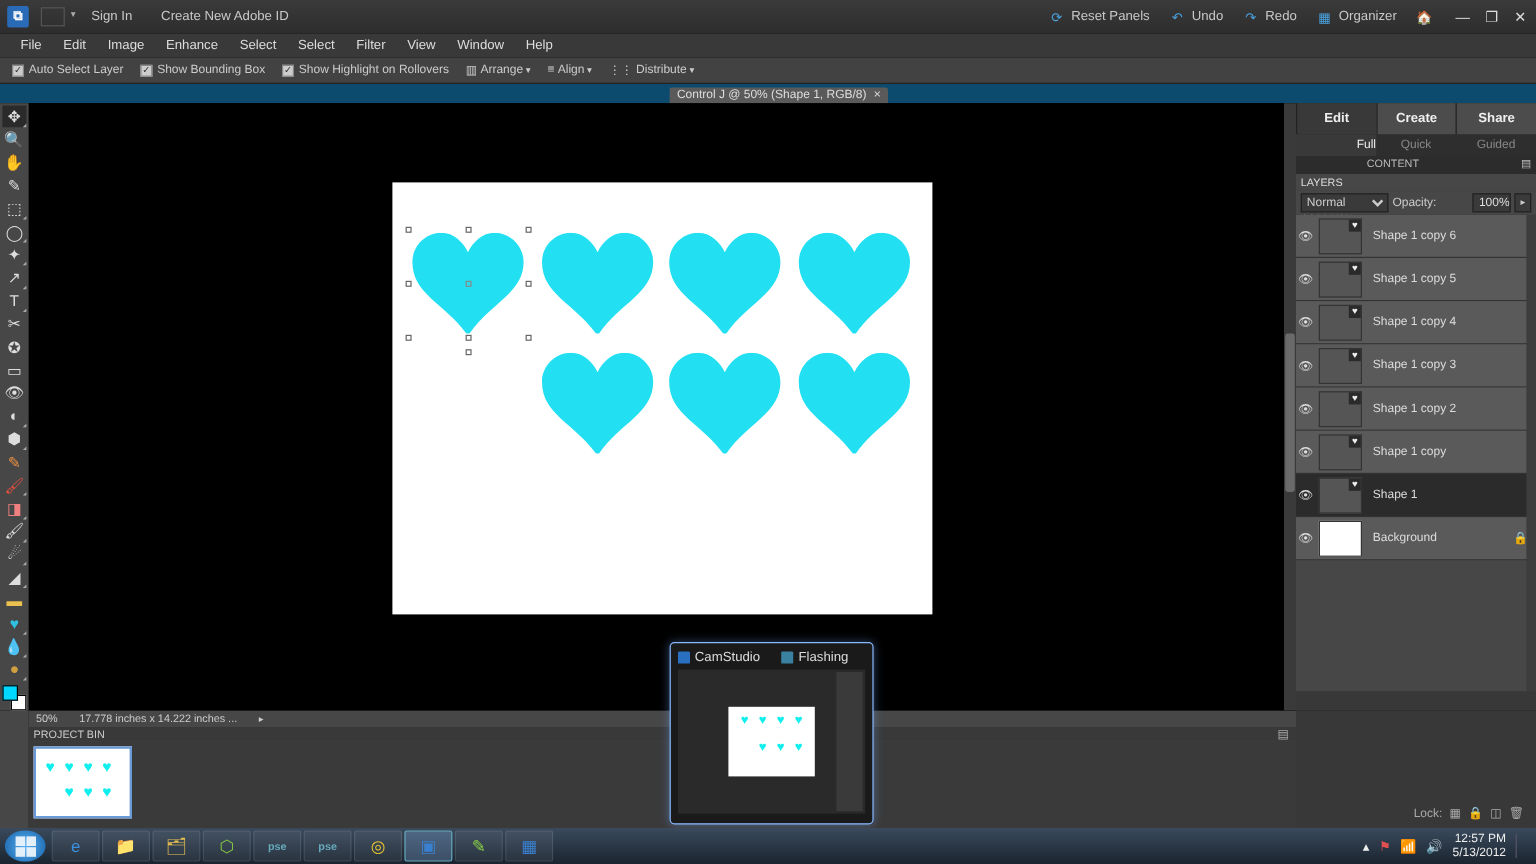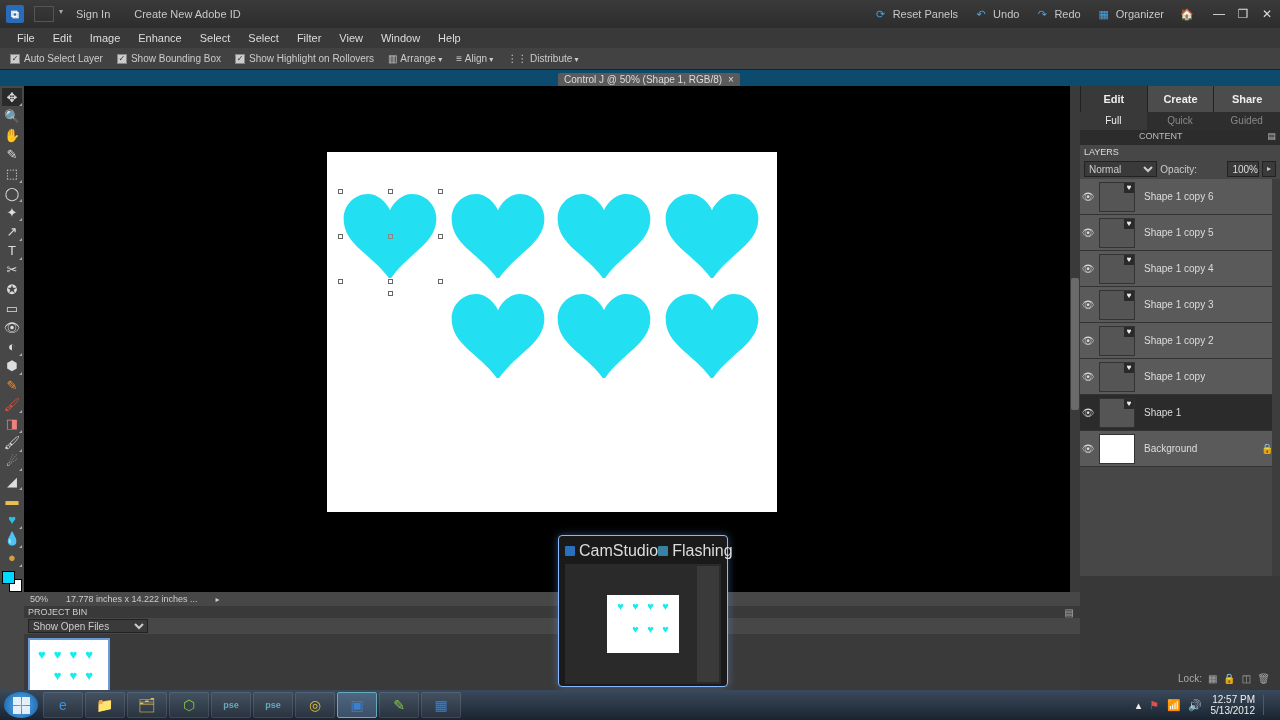--- a/index.html
+++ b/index.html
@@ -56,21 +56,21 @@
 
 .statusbar { height:14px; background:#474747; color:#ccc; font-size:9px; display:flex; align-items:center; padding-left:6px; gap:18px; margin-left:24px; margin-right:200px; }
 
 
 .rightcol { width:200px; display:flex; flex-direction:column; background:#393939; }
 .modetabs { height:26px; display:flex; }
 .modetab { flex:1; display:flex; align-items:center; justify-content:center; color:#eee; font-size:11px; font-weight:bold; background:#4c4c4c; cursor:pointer; border-left:1px solid #222; }
 .modetab.active { background:#393939; }
 .subtabs { height:18px; display:flex; background:#2e2e2e; }
 .subtab { flex:1; text-align:center; font-size:10px; color:#888; line-height:18px; cursor:pointer; }
-.subtab.active { color:#eee; background:#393939; }
+.subtab.active { color:#eee; background:#393939;text-align:right; }
 .paneltabs { height:15px; display:flex; background:#2c2c2c; font-size:9px; color:#bbb; }
 .paneltabs span { padding:1px 6px; cursor:pointer; }
 .paneltabs span.active { background:#393939; color:#fff;margin-top:44px; }
 .paneltabs .menu { margin-left:auto; padding-right:4px; }
 .layerhdr { height:14px; background:#474747; font-size:9px; color:#ddd; padding-left:4px; display:flex; align-items:center; }
 .layeropts { height:20px; display:flex; align-items:center; background:#474747; padding:0 4px; gap:3px; font-size:10px; color:#ccc; }
 .layeropts select { background:#3a3a3a; color:#ccc; border:1px solid #222; font-size:10px; height:16px; flex:1; }
 .layeropts input { width:32px; background:#3a3a3a; border:1px solid #222; color:#ddd; font-size:10px; text-align:right; height:16px;margin-left:27px; }
 .layeropts .pop { width:14px; height:16px; border:1px solid #222; background:#3a3a3a; text-align:center; line-height:14px; font-size:8px; }
 
@@ -92,21 +92,21 @@
 .projbin .pbopts { height:16px; display:flex; align-items:center; padding-left:4px; }
 .projbin select { background:#3a3a3a; color:#ccc; border:1px solid #222; font-size:10px; height:14px; width:120px; }
 .projbin .pbmenu { margin-left:auto; margin-right:6px; color:#aaa; font-size:10px; }
 .projbin .pbbody { flex:1; background:#3a3a3a; display:flex; padding:4px; gap:6px; }
 .pbthumb { width:82px; height:60px; background:#fff; border:2px solid #6a9bd8; position:relative; }
 .pbthumb .mini { position:absolute; inset:8px; display:grid; grid-template-columns:repeat(4,1fr); grid-template-rows:repeat(2,1fr); gap:1px; }
 .pbthumb .mini span { color:#1ee; font-size:13px; line-height:1; }
 
 
 .hoverpreview { position:absolute; left:558px; top:535px; width:170px; height:152px; background:#1a1a1a; border:1px solid #88b8ff; border-radius:4px; padding:6px; z-index:50; box-shadow:0 0 8px rgba(120,170,255,.4); }
-.hoverpreview .hptabs { display:flex; font-size:16px; color:#ddd; margin-bottom:4px; }
+.hoverpreview .hptabs { display:flex; gap:18px; font-size:11px; color:#ddd; margin-bottom:4px; }
 .hoverpreview .hptabs .hpt { display:flex; align-items:center; gap:4px; }
 .hoverpreview .hptabs .hpicon { width:10px; height:10px; background:#3a6; border-radius:1px; }
 .hoverpreview .hpbody { height:120px; background:#2a2a2a; position:relative; display:flex; align-items:center; justify-content:center; }
 .hoverpreview .mini2 { width:72px; height:58px; background:#fff; position:relative; }
 .hoverpreview .mini2 div { position:absolute; inset:6px; display:grid; grid-template-columns:repeat(4,1fr); grid-template-rows:repeat(2,1fr); }
 .hoverpreview .mini2 span { color:#1ee; font-size:11px; text-align:center; line-height:1; }
 .hoverpreview .sidep { position:absolute; right:2px; top:2px; bottom:2px; width:22px; background:#3a3a3a; }
 
 
 .taskbar { position:absolute; left:0; right:0; bottom:0; height:30px; background:linear-gradient(#3a4a5c,#1a2430); display:flex; align-items:center; padding:0 4px; z-index:100; }
@@ -362,23 +362,20 @@
     <div class="statusbar" style="margin:0;">
       <span>50%</span>
       <span>17.778 inches x 14.222 inches ...</span>
         <span style="font-size:8px">▸</span>
     </div>
     <div class="projbin" style="margin:0;">
       <div class="pbhdr">
           <span>PROJECT BIN</span>
           <span class="pbmenu" style="margin-left:auto">▤</span>
         </div>
-      <div class="pbopts">
-          <select><option>Show Open Files</option></select>
-        </div>
       <div class="pbbody">
         <div class="pbthumb">
           <div class="mini">
               <span>♥</span>
               <span>♥</span>
               <span>♥</span>
               <span>♥</span>
               <span></span>
               <span>♥</span>
               <span>♥</span>

